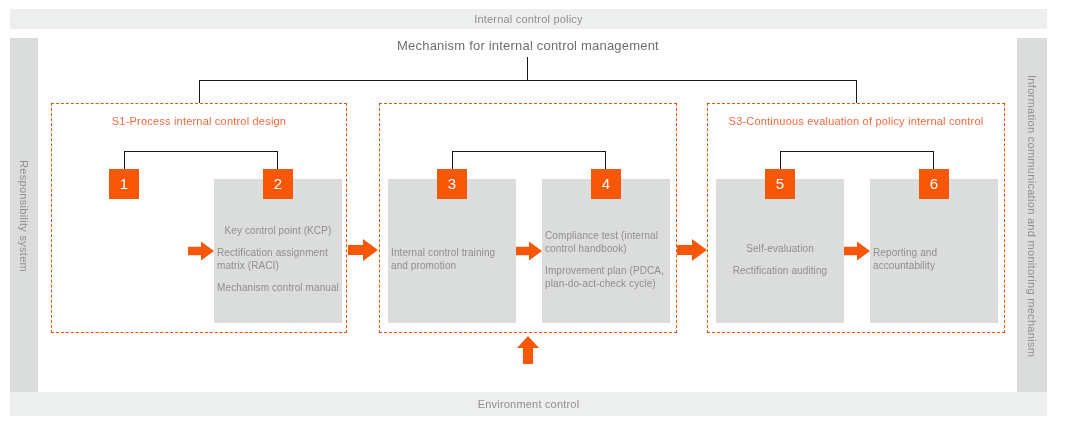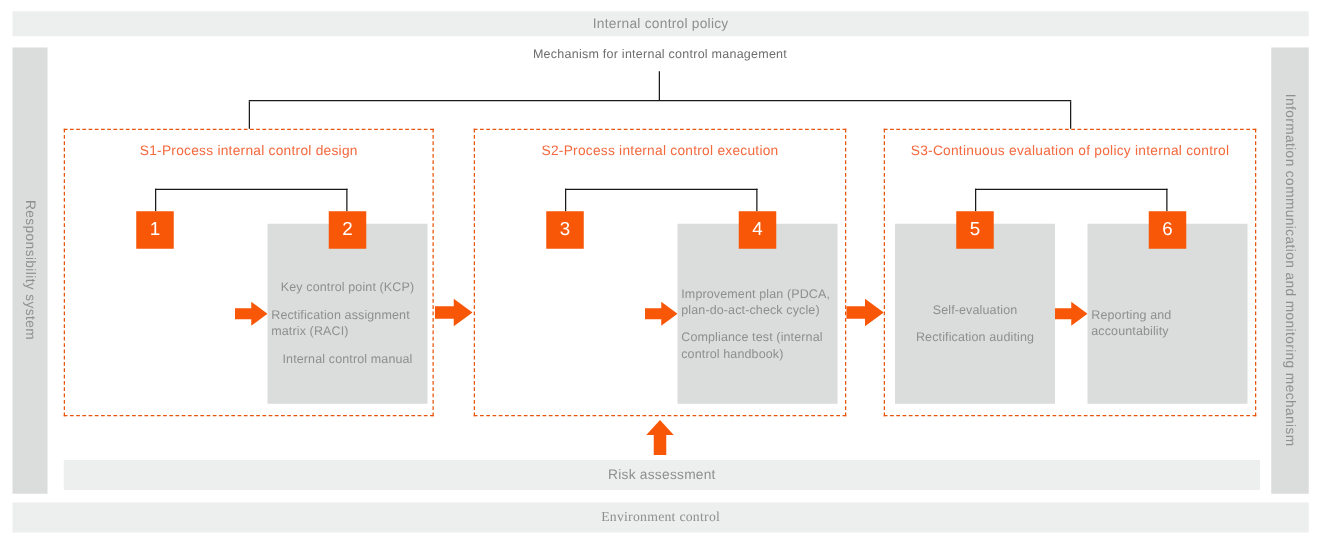--- a/index.html
+++ b/index.html
@@ -7,32 +7,32 @@
     position:relative;width:1069px;height:433px;background:#ffffff;
     font-family:"Liberation Sans",sans-serif;overflow:hidden;
   }
   .band{
     position:absolute;background:#edeeee;color:#8f8f8f;
     display:flex;align-items:center;justify-content:center;
     font-size:11px;letter-spacing:.2px;
   }
   #band-top{left:10px;top:9px;width:1037px;height:20px;}
   #band-risk{left:51px;top:368px;width:957px;height:24px;}
-  #band-env{left:10px;top:402px;width:1037px;height:24px;font-family:Liberation Serif, serif;}
+  #band-env{left:10px;top:392px;width:1037px;height:24px;}
   .vbar{
     position:absolute;top:38px;width:30px;height:357px;background:#dbdcdc;
     color:#8f8f8f;font-size:11px;letter-spacing:.3px;
     display:flex;align-items:center;justify-content:center;
     writing-mode:vertical-rl;
   }
   #vbar-left{left:10px;width:28px;}
   #vbar-right{left:1017px;}
   #mechanism-label{
     position:absolute;left:0;top:38px;width:1056px;text-align:center;
-    font-size:10px;color:#6e6e6e;letter-spacing:.2px;
+    font-size:13px;color:#6e6e6e;letter-spacing:.2px;
   }
   .line{position:absolute;background:#1a1a1a;}
   
   #conn-stub{left:527px;top:57px;width:1px;height:23px;}
   #conn-h{left:199px;top:80px;width:658px;height:1px;}
   #conn-drop-l{left:199px;top:81px;width:1px;height:22px;}
   #conn-drop-r{left:856px;top:81px;width:1px;height:22px;}
   
   .section{
     position:absolute;top:103px;width:296px;height:230px;
@@ -98,37 +98,39 @@
   <div class="section" id="section-s1">
     <div class="section-title">S1-Process internal control design</div>
     <div class="line bracket-h"></div>
     <div class="line bracket-v1"></div>
     <div class="line bracket-v2"></div>
     <div class="num-badge num-1">1</div>
     <div class="num-badge num-2">2</div>
     <div class="step-box box-2">
         <div class="para">Key control point (KCP)</div>
         <div class="para">Rectification assignment matrix (RACI)</div>
-        <div class="para">Internal control manual</div>
+        <div class="para">Mechanism control manual</div>
       </div>
     <svg class="mid-arrow" width="26" height="22" viewBox="0 0 30 24">
         <polygon class="arrow-fill" points="0,7 15,7 15,1 30,12 15,23 15,17 0,17"></polygon>
       </svg>
   </div>
 
   <div class="section" id="section-s2">
-    <div class="section-title">S2-Process internal control execution</div>
     <div class="line bracket-h"></div>
     <div class="line bracket-v1"></div>
     <div class="line bracket-v2"></div>
     <div class="num-badge num-1">3</div>
     <div class="num-badge num-2">4</div>
+    <div class="step-box box-1">
+        <div class="para">Internal control training and promotion</div>
+      </div>
     <div class="step-box box-2">
+        <div class="para">Compliance test (internal control handbook)</div>
         <div class="para">Improvement plan (PDCA, plan-do-act-check cycle)</div>
-        <div class="para">Compliance test (internal control handbook)</div>
       </div>
     <svg class="mid-arrow" width="26" height="22" viewBox="0 0 30 24">
         <polygon class="arrow-fill" points="0,7 15,7 15,1 30,12 15,23 15,17 0,17"></polygon>
       </svg>
   </div>
 
   <div class="section" id="section-s3">
     <div class="section-title">S3-Continuous evaluation of policy internal control</div>
     <div class="line bracket-h"></div>
     <div class="line bracket-v1"></div>
@@ -151,20 +153,17 @@
       <polygon class="arrow-fill" points="0,7 15,7 15,1 30,12 15,23 15,17 0,17"></polygon>
     </svg>
   <svg class="sec-arrow" id="arrow-s2-s3" width="30" height="24" viewBox="0 0 30 24">
       <polygon class="arrow-fill" points="0,7 15,7 15,1 30,12 15,23 15,17 0,17"></polygon>
     </svg>
 
   <svg id="arrow-up" width="24" height="28" viewBox="0 0 24 28">
       <polygon class="arrow-fill" points="7,28 7,12 1,12 12,0 23,12 17,12 17,28"></polygon>
     </svg>
 
-  <div class="band" id="band-risk">
-    <span>Risk assessment</span>
-  </div>
   <div class="band" id="band-env">
     <span>Environment control</span>
   </div>
 
 </div>
 
 </body></html>

